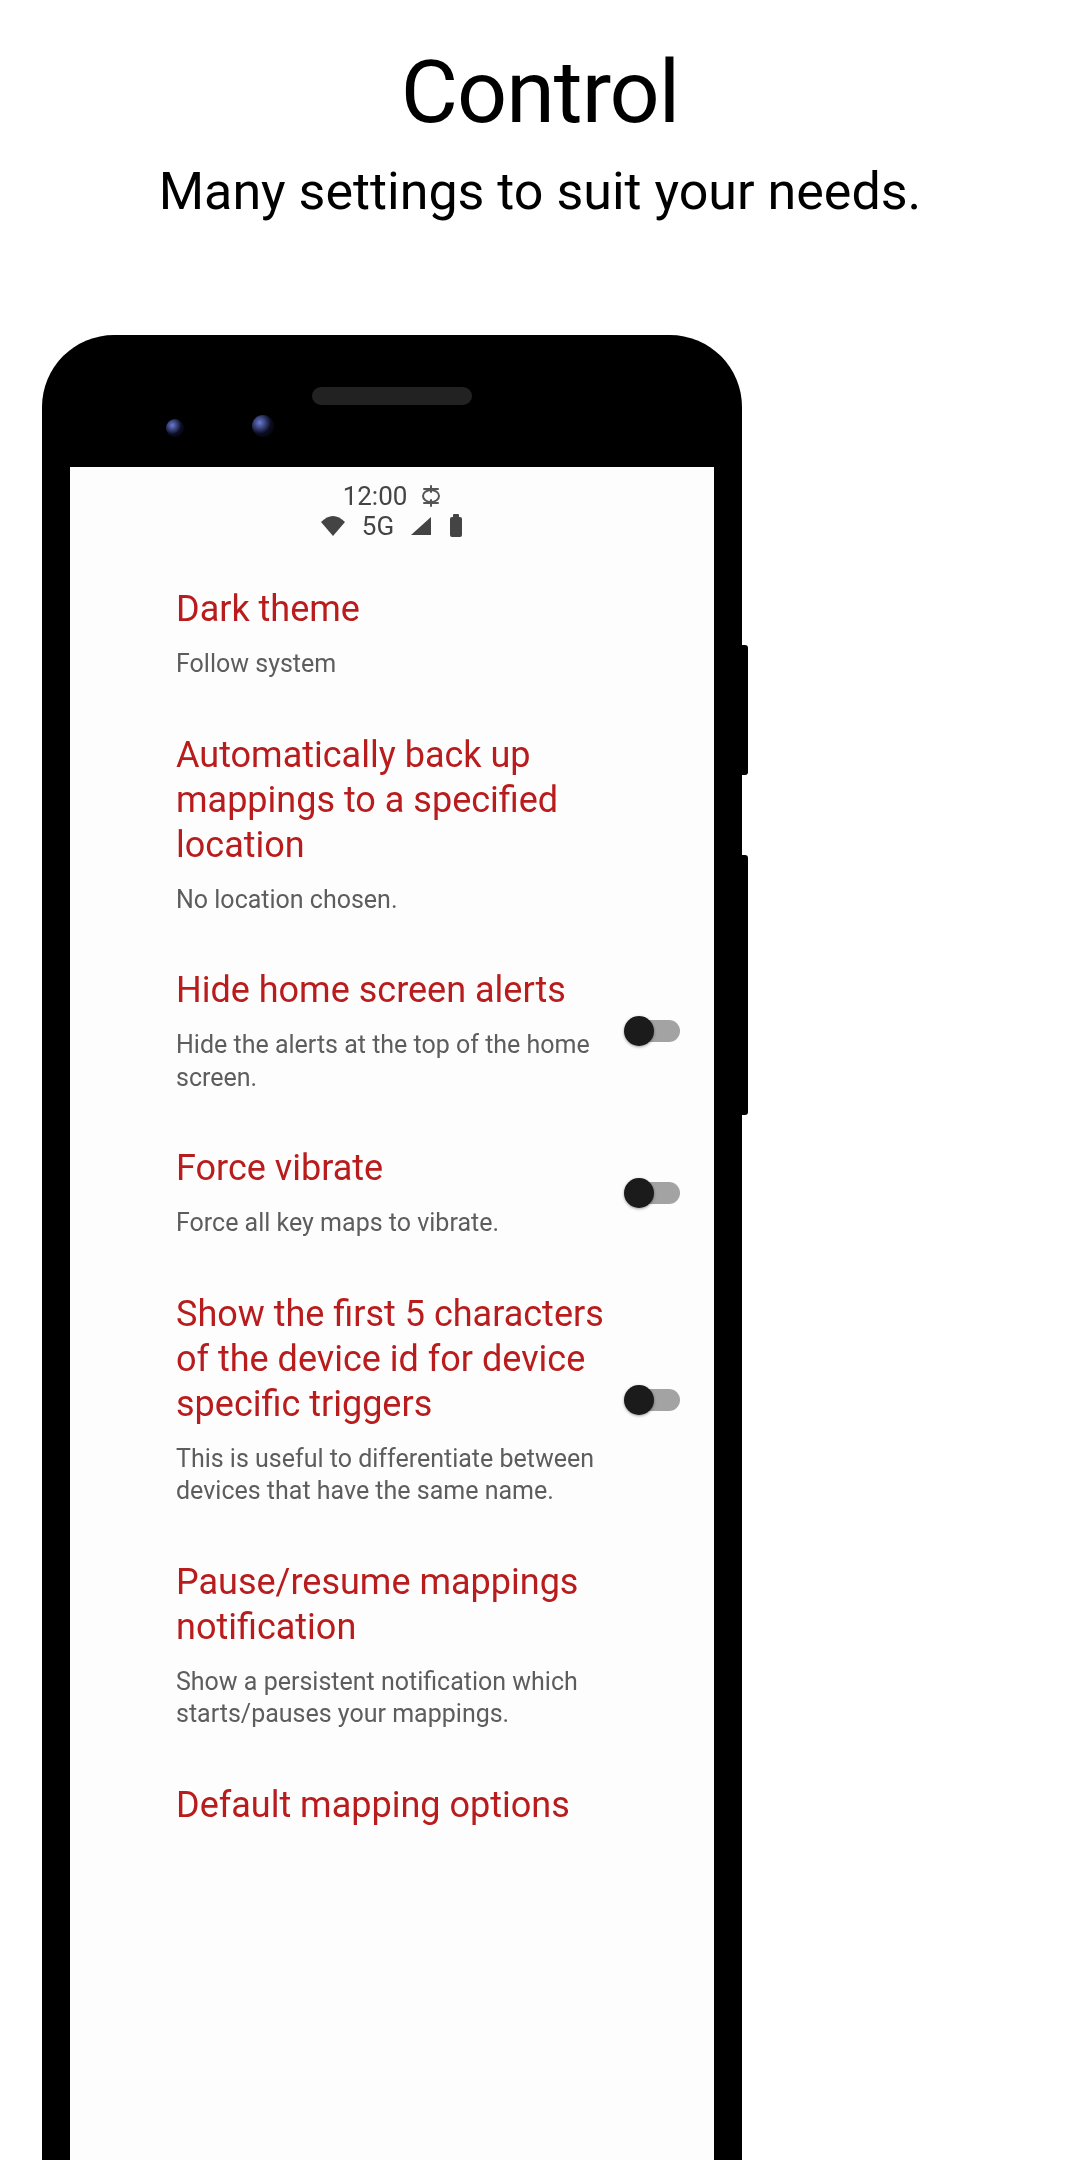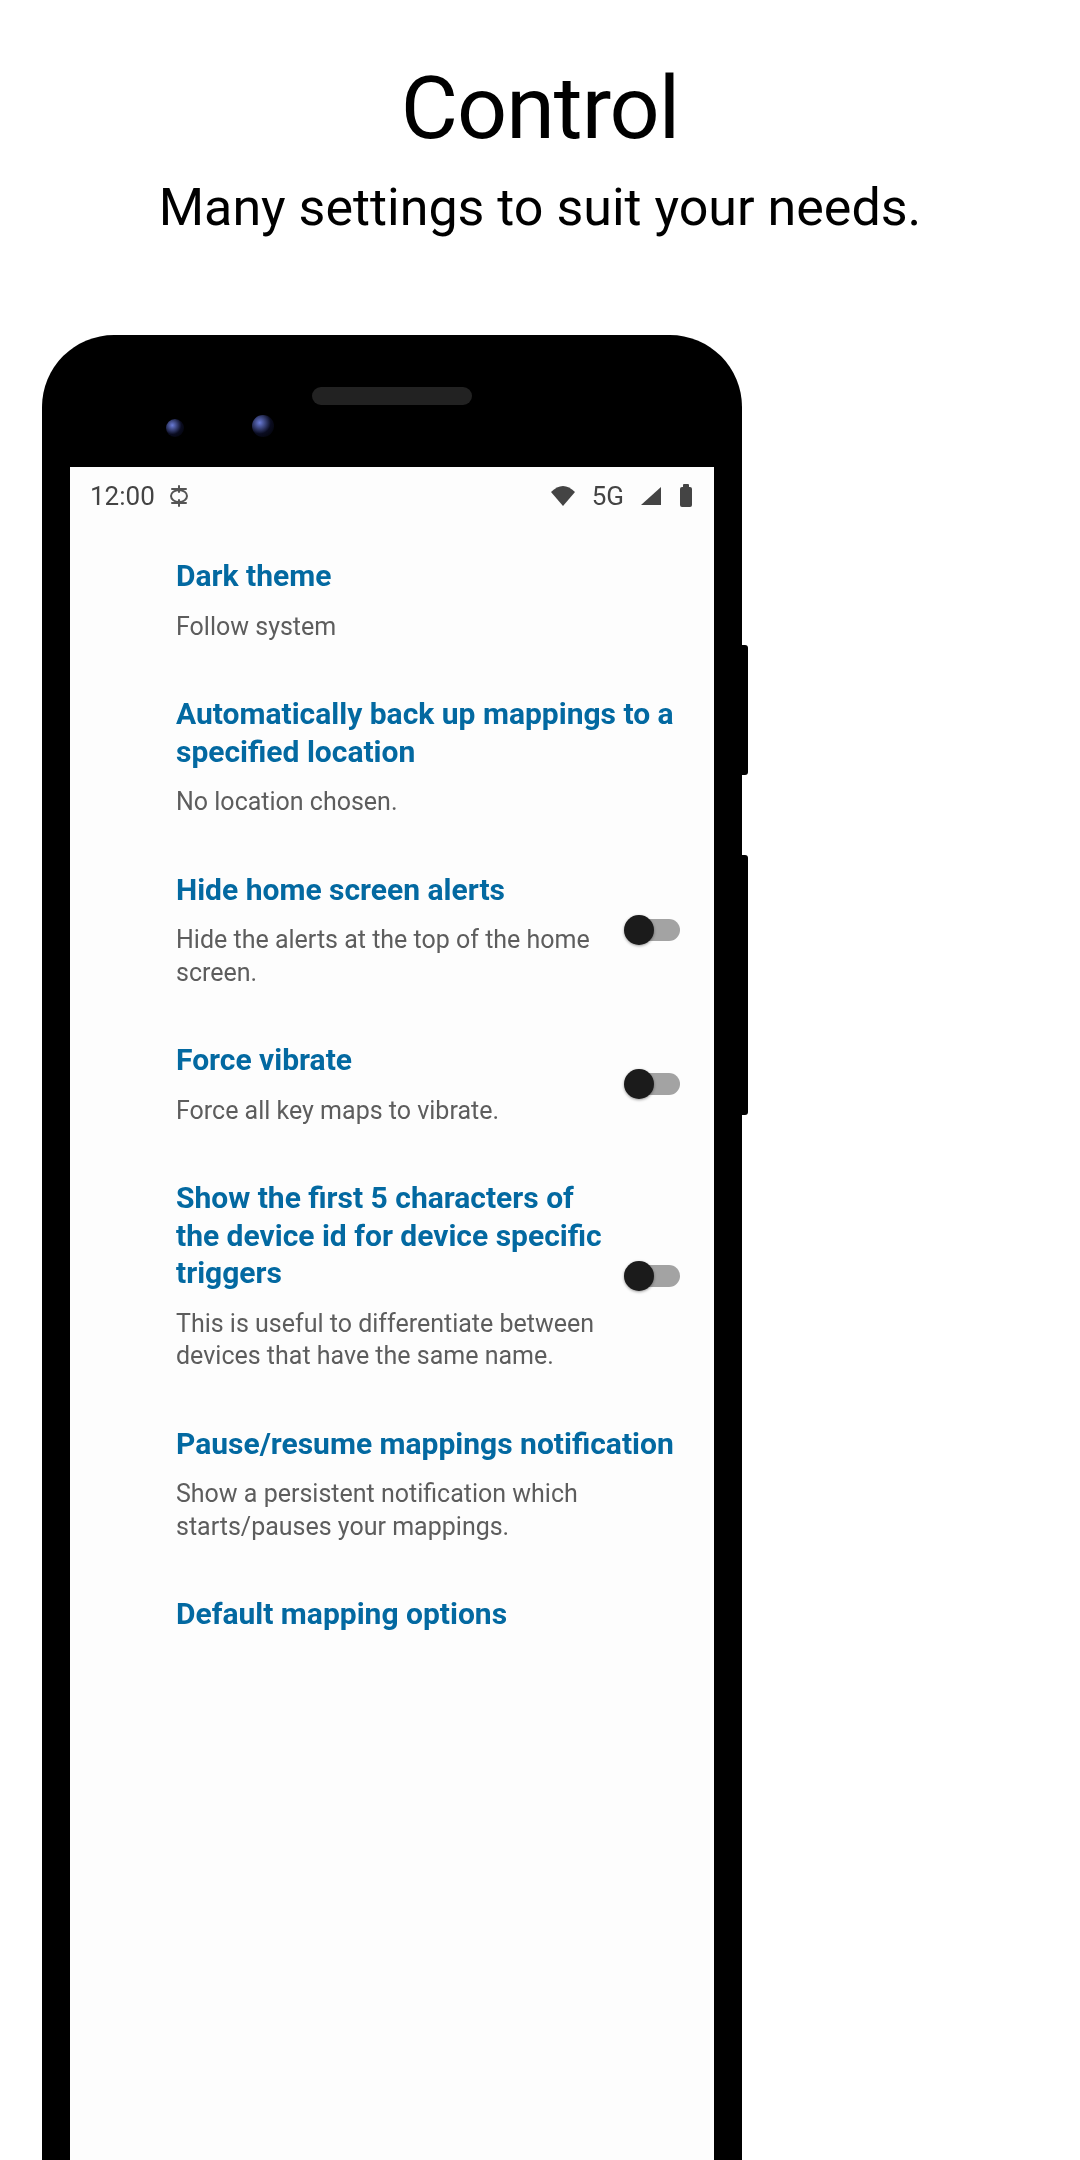--- a/index.html
+++ b/index.html
@@ -5,21 +5,21 @@
   * { margin: 0; padding: 0; box-sizing: border-box; }
   body {
     width: 1080px;
     height: 2160px;
     background: #ffffff;
     font-family: Roboto, -apple-system, BlinkMacSystemFont, "Segoe UI", Arial, sans-serif;
     overflow: hidden;
     position: relative;
   }
 
-  .promo-header { text-align: center; padding-top: 56px; }
+  .promo-header { text-align: center; padding-top: 40px; }
   .promo-title {
     font-size: 88px;
     font-weight: 400;
     color: #000;
     letter-spacing: -1px;
   }
   .promo-sub {
     font-size: 52px;
     font-weight: 400;
     color: #000;
@@ -85,37 +85,38 @@
     overflow: hidden;
   }
 
   .status-bar {
     display: flex;
     justify-content: space-between;
     align-items: center;
     padding: 14px 20px 10px 20px;
     font-size: 26px;
     color: #444;
+    flex-direction: column;
   }
   .status-left { display: flex; align-items: center; gap: 14px; }
   .status-right { display: flex; align-items: center; gap: 16px; }
   .mini-icon { display: inline-flex; align-items: center; }
 
   .settings-list { padding: 10px 0 0 0; }
   .setting-row {
     display: flex;
     align-items: center;
     padding: 26px 28px 26px 106px;
     gap: 24px;
   }
   .setting-text { flex: 1; min-width: 0; }
   .setting-title {
-    font-size: 30px;
-    font-weight: 700;
-    color: #0369a1;
+    font-size: 36px;
+    font-weight: 400;
+    color: #b91c1c;
     line-height: 1.25;
   }
   .setting-desc {
     font-size: 25px;
     color: #5d5d5d;
     line-height: 1.3;
     margin-top: 16px;
   }
 
   .switch {

